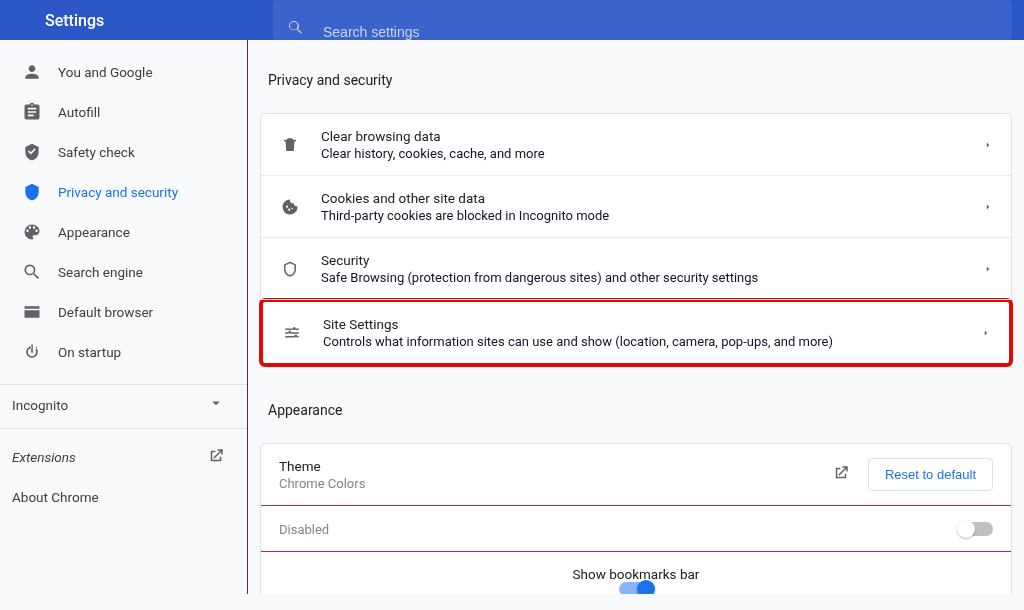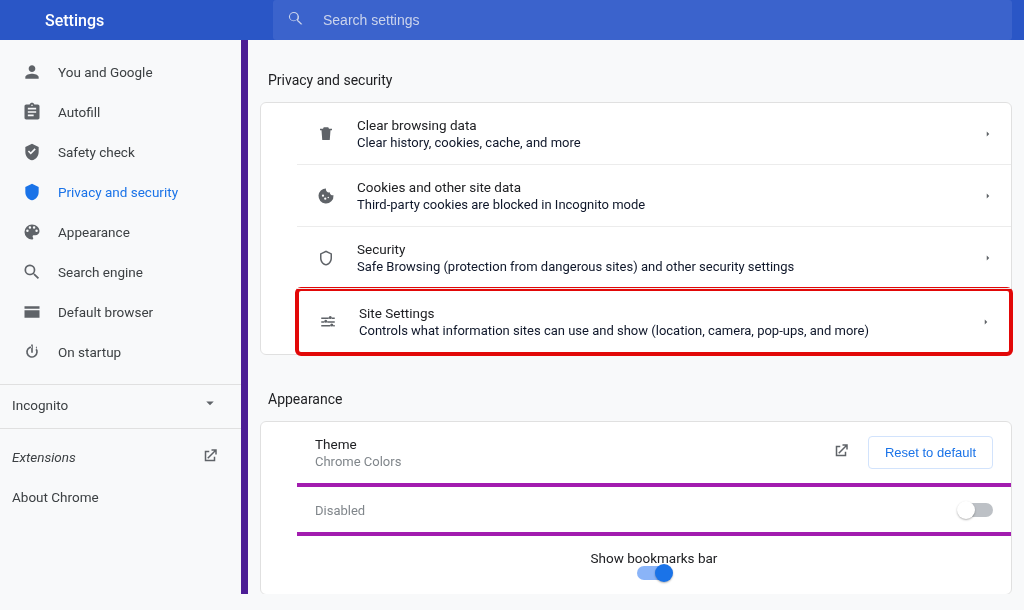--- a/index.html
+++ b/index.html
@@ -22,42 +22,42 @@
     padding-left: 25px;
   }
   .topbar .title {
     width: 248px;
     padding-left: 20px;
     font-size: 16px;
     font-weight: 500;
   }
   .searchbox {
     display: flex;
-    align-items: center;
+    align-items: flex-end;
     background: #3b63cc;
     height: 40px;
     flex: 1;
     margin-right: 12px;
     border-radius: 3px;
     padding: 0 14px;
     color: #cbd4ec;
   }
   .searchbox svg { width: 18px; height: 18px; fill: #cbd4ec; margin-right: 18px; }
   .searchbox input {
     background: transparent; border: none; outline: none;
     color: #fff; font-size: 14px; width: 100%;
   }
   .searchbox input::placeholder { color: #cbd4ec; }
 
   
   .content { display: flex; height: calc(610px - 56px); }
   .sidebar {
     width: 248px;
     padding-top: 12px;
-    border-right: 7px solid #4c1d95;
+    border-right: 1px solid #4c1d95;
     background: #f8f9fa;
   }
   .nav-item {
     display: flex;
     align-items: center;
     height: 40px;
     padding-left: 22px;
     color: #3c4043;
     font-size: 13.5px;
     cursor: pointer;
@@ -85,22 +85,21 @@
 
   
   .main {
     flex:1; padding: 24px 0 0 0; overflow:auto;
   }
   .section-title {
     font-size: 14px; color:#202124; padding: 8px 20px 14px 20px;
   }
   .card {
     background:#fff; border:1px solid #e0e0e0; border-radius:6px;
-    margin: 0 12px 28px 12px;
-    padding-left: 36px;
+    margin: 11px 12px 28px 12px;
   }
   .row {
     display:flex; align-items:center; padding: 14px 18px;
     border-bottom: 1px solid #ececec; cursor:pointer; position:relative;
   }
   .row:last-child { border-bottom:none; }
   .row .row-icon { width:22px; margin-right:20px; display:flex; align-items:center; justify-content:center;}
   .row .row-icon svg { width:18px; height:18px; fill:#5f6368; }
   .row .row-text { flex:1; }
   .row .row-title { font-size: 13.5px; color:#202124; }
@@ -108,21 +107,21 @@
   .row .chev { display:flex; align-items:center; }
   .row .chev svg { width:10px; height:10px; fill:#5f6368; }
   .highlight-box {
     border: 4px solid #e20808;
     border-radius: 6px;
     margin: -2px;
   }
   
   .appear-row {
     display:flex; align-items:center; padding: 14px 18px;
-    border-bottom: 4px solid #a21caf;
+    border-bottom: 1px solid #a21caf;
   }
   .appear-row:last-child{border-bottom:none;flex-direction:column;}
   .appear-row .col { flex:1; }
   .appear-row .row-title{font-size:13.5px;color:#202124;}
   .appear-row .row-sub{font-size:13px;color:#80868b;margin-top:2px;}
   .open-icon svg{width:18px;height:18px;fill:#5f6368;}
   .reset-btn {
     border:1px solid #d2e3fc; color:#1a73e8; background:#fff;
     padding: 8px 16px; border-radius:4px; font-size:13px; cursor:pointer;
     margin-left: 18px;

